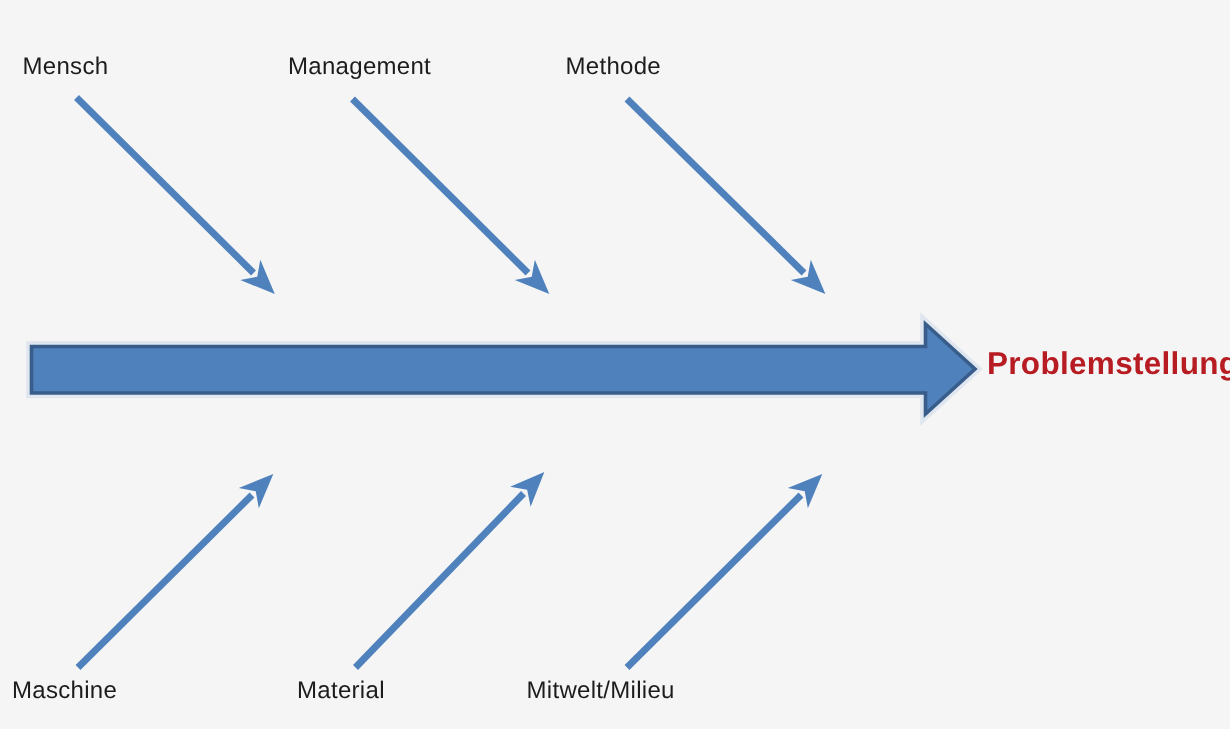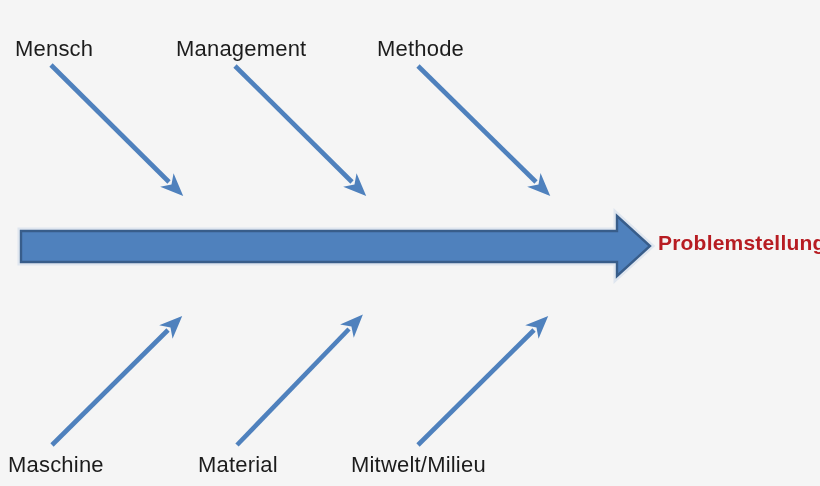--- a/index.html
+++ b/index.html
@@ -23,33 +23,33 @@
   }
   .arrows{
     position:absolute;
     left:0; top:0;
     width:820px;
     height:486px;
     display:block;
   }
   .label{
     position:absolute;
-    font-size:22px;
+    font-size:16px;
     line-height:1.15;
     color:var(--cause-text,#1c1c1c);
     white-space:nowrap;
     letter-spacing:0.2px;
   }
   .label.effect{
     font-weight:bold;
     color:var(--effect-text,#b71c22);
     font-size:21px;
   }
   .pos-mensch     {left:15px;  top:36px;}
-  .pos-management {left:176px; top:36px;text-align:right;}
+  .pos-management {left:192px; top:36px;text-align:right;}
   .pos-methode    {left:377px; top:36px;}
   .pos-maschine   {left:8px;   top:452px;}
   .pos-material   {left:198px; top:452px;text-align:right;}
   .pos-mitwelt    {left:351px; top:452px;}
   .pos-effect     {left:658px; top:231px;}
 
   .spine-halo{
     fill:none;
     stroke:#ccd9ea;
     stroke-width:7;

